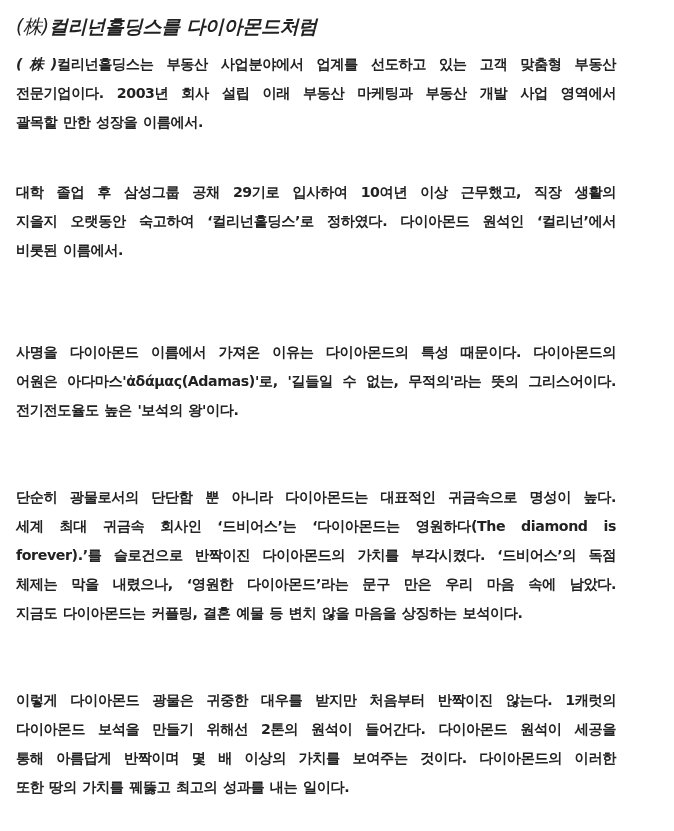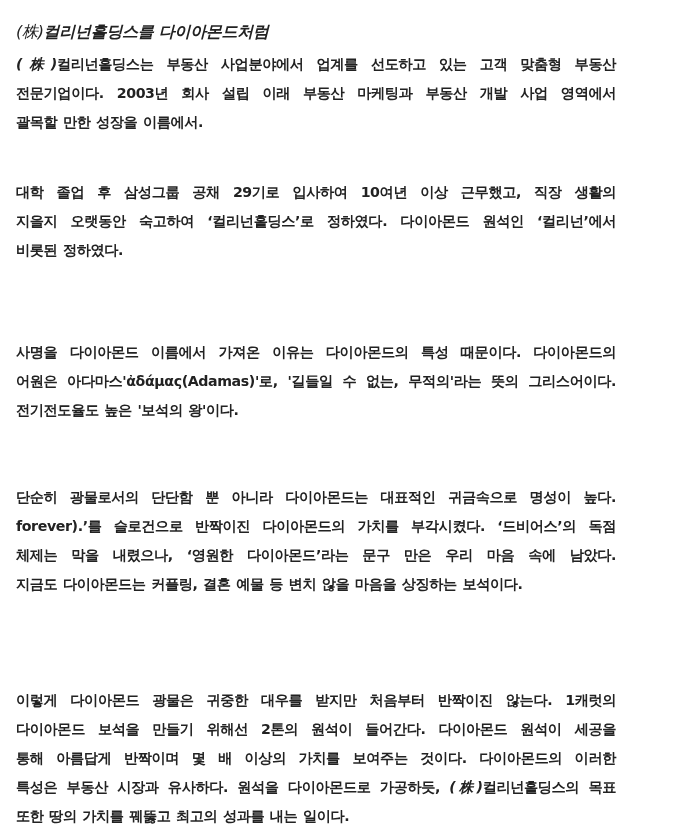--- a/index.html
+++ b/index.html
@@ -4,23 +4,22 @@
 <style>
   html, body { margin: 0; padding: 0; background: #ffffff; }
   body {
     width: 674px; height: 831px; overflow: hidden;
     font-family: "DejaVu Sans", "Liberation Sans", sans-serif;
     color: #222222;
   }
   .doc { position: absolute; left: 16px; top: 0; width: 600px; }
   .title {
     position: absolute; left: 0; top: 14px; width: 620px;
-    font-size: 16px; font-weight: bold; font-style: italic; letter-spacing: -0.3px;
+    font-size: 19px; font-weight: bold; font-style: italic; letter-spacing: -0.3px;
     white-space: nowrap;
-    margin-top: 8px;
   }
   .title .kabu { font-weight: normal; }
   .para {
     position: absolute; left: 0; width: 600px;
     font-size: 14.2px; line-height: 29px;
     text-align: justify; text-align-last: left;
     letter-spacing: -0.4px; word-spacing: 1px; font-weight: bold;
   }
   .line { display: block; text-align: justify; text-align-last: justify; white-space: nowrap; height: 29px; }
   .line.last { text-align-last: left; }
@@ -35,37 +34,37 @@
 
   <div class="para" style="top:50px;">
     <span class="line"><span class="kabu">(株)</span><span>컬리넌홀딩스는 부동산 사업분야에서 업계를 선도하고 있는 고객 맞춤형 부동산</span></span>
     <span class="line">전문기업이다. 2003년 회사 설립 이래 부동산 마케팅과 부동산 개발 사업 영역에서</span>
     <span class="line last">괄목할 만한 성장을 이름에서.</span>
   </div>
 
   <div class="para" style="top:178px;">
     <span class="line">대학 졸업 후 삼성그룹 공채 29기로 입사하여 10여년 이상 근무했고, 직장 생활의</span>
     <span class="line">지을지 오랫동안 숙고하여 ‘컬리넌홀딩스’로 정하였다. 다이아몬드 원석인 ‘컬리넌’에서</span>
-    <span class="line last">비롯된 정하였다.</span>
+    <span class="line last">비롯된 이름에서.</span>
   </div>
 
   <div class="para" style="top:338px;">
     <span class="line">사명을 다이아몬드 이름에서 가져온 이유는 다이아몬드의 특성 때문이다. 다이아몬드의</span>
     <span class="line">어원은 아다마스'ἀδάμας(Adamas)'로, '길들일 수 없는, 무적의'라는 뜻의 그리스어이다.</span>
     <span class="line last">전기전도율도 높은 '보석의 왕'이다.</span>
   </div>
 
   <div class="para" style="top:483px;">
     <span class="line">단순히 광물로서의 단단함 뿐 아니라 다이아몬드는 대표적인 귀금속으로 명성이 높다.</span>
+    <span class="line">세계 최대 귀금속 회사인 ‘드비어스’는 ‘다이아몬드는 영원하다(The diamond is</span>
     <span class="line">forever).’를 슬로건으로 반짝이진 다이아몬드의 가치를 부각시켰다. ‘드비어스’의 독점</span>
     <span class="line">체제는 막을 내렸으나, ‘영원한 다이아몬드’라는 문구 만은 우리 마음 속에 남았다.</span>
     <span class="line last">지금도 다이아몬드는 커플링, 결혼 예물 등 변치 않을 마음을 상징하는 보석이다.</span>
   </div>
 
   <div class="para" style="top:686px;">
     <span class="line">이렇게 다이아몬드 광물은 귀중한 대우를 받지만 처음부터 반짝이진 않는다. 1캐럿의</span>
     <span class="line">다이아몬드 보석을 만들기 위해선 2톤의 원석이 들어간다. 다이아몬드 원석이 세공을</span>
     <span class="line">통해 아름답게 반짝이며 몇 배 이상의 가치를 보여주는 것이다. 다이아몬드의 이러한</span>
-    <span class="line"><span>특성은 부동산 시장과 유사하다. 원석을 다이아몬드로 가공하듯,</span> <span class="kabu">(株)</span><span>컬리넌홀딩스의 목표</span></span>
     <span class="line last">또한 땅의 가치를 꿰뚫고 최고의 성과를 내는 일이다.</span>
   </div>
 
 </div>
 
 </body></html>

